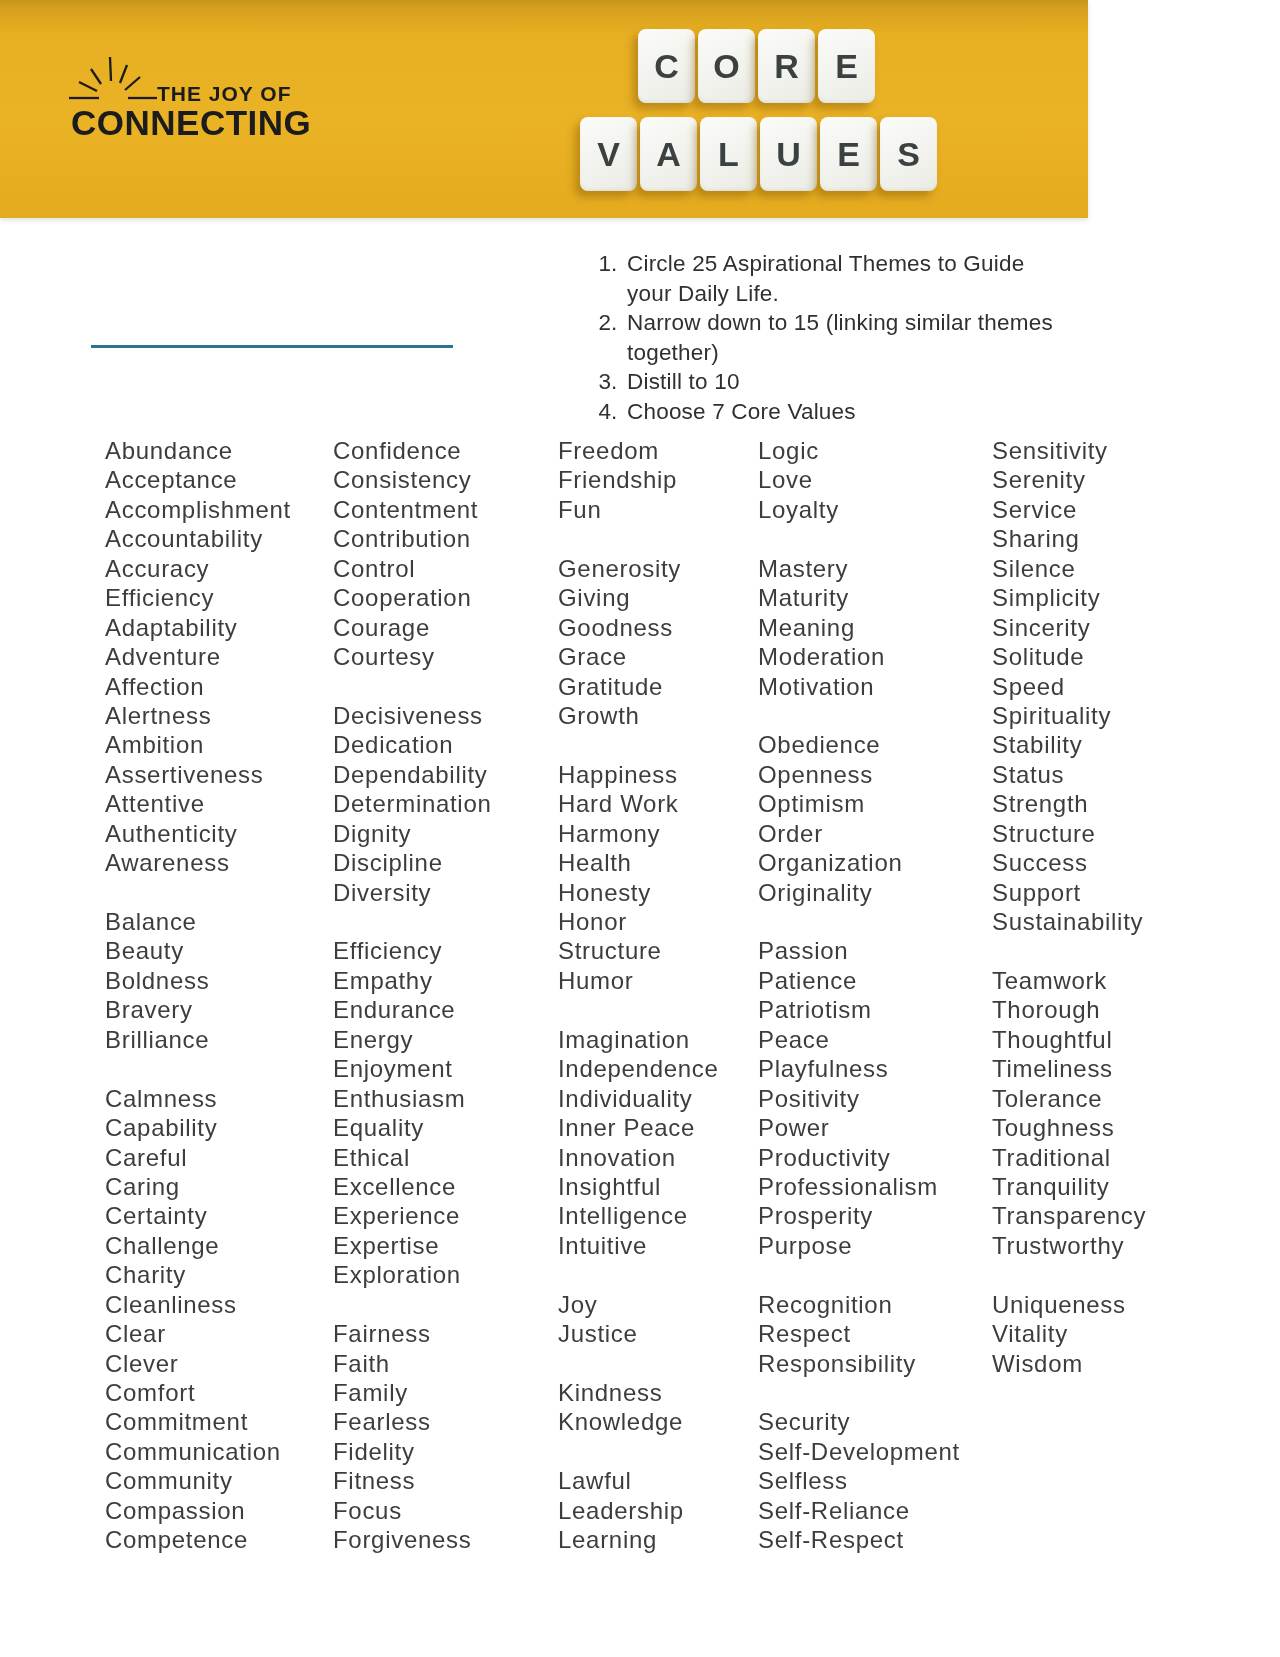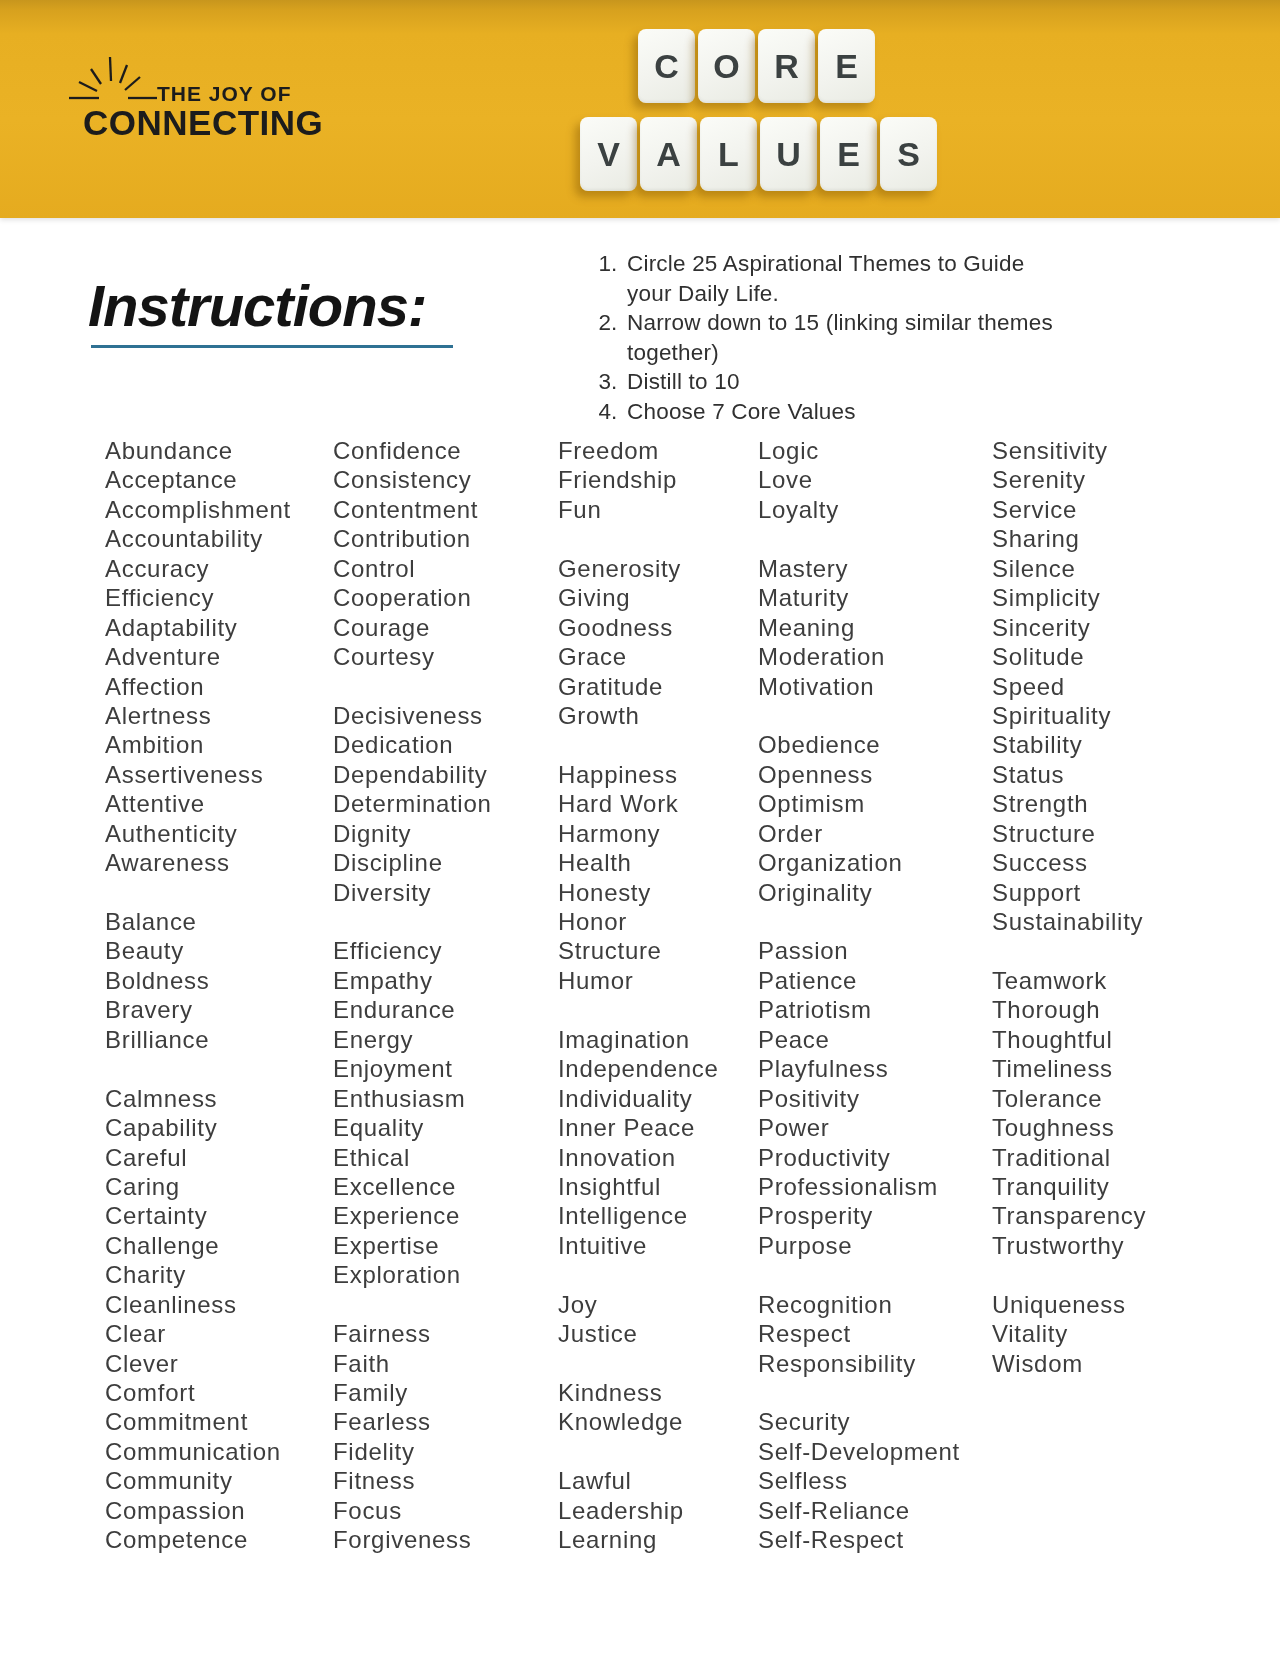--- a/index.html
+++ b/index.html
@@ -4,33 +4,33 @@
 <style>
   html,body{margin:0;padding:0;background:#ffffff;}
   .page{
     position:relative;width:1280px;height:1657px;margin:0 auto;
     background:#ffffff;overflow:hidden;
     font-family:"Liberation Sans",sans-serif;
   }
 
   
   .banner{
-    position:absolute;left:0;top:0;width:1280px;height:218px;
+    position:absolute;left:0;top:0;width:1088px;height:218px;
     background:linear-gradient(180deg,#c8961d 0px,#d7a11e 10px,#e7af22 34px,#eab225 55%,#e5ab1f 100%);
     box-shadow:0 2px 5px rgba(0,0,0,.12);
   }
 
   .logo{position:absolute;left:68px;top:44px;width:300px;height:110px;color:#1c1c1c;}
   .sunburst{position:absolute;left:0;top:0;width:95px;height:56px;}
   .logo-line1{
     position:absolute;left:89px;top:38px;
     font-size:21px;font-weight:700;letter-spacing:1px;white-space:nowrap;
   }
   .logo-line2{
-    position:absolute;left:15px;top:59px;
+    position:absolute;left:3px;top:59px;
     font-size:35px;font-weight:700;letter-spacing:.5px;white-space:nowrap;
   }
 
   .tiles{position:absolute;left:580px;top:29px;display:flex;flex-direction:column;gap:14px;}
   .tile-row{display:flex;gap:3px;}
   .tile-row.row1{margin-left:58px;}
   .tile{
     width:57px;height:74px;border-radius:8px;
     background:linear-gradient(155deg,#fbfcf8 0%,#f2f3ee 55%,#e9ebe3 100%);
     box-shadow:-5px 6px 8px rgba(125,82,0,.42), inset 0 -2px 3px rgba(0,0,0,.05);
@@ -99,21 +99,20 @@
           <div class="tile">V</div>
           <div class="tile">A</div>
           <div class="tile">L</div>
           <div class="tile">U</div>
           <div class="tile">E</div>
           <div class="tile">S</div>
         </div>
     </div>
   </header>
 
-  <h1 class="instr-title">Instructions:</h1>
   <div class="title-underline"></div>
 
   <ol class="steps">
       <li class="step">Circle 25 Aspirational Themes to Guide your Daily Life.</li>
       <li class="step">Narrow down to 15 (linking similar themes together)</li>
       <li class="step">Distill to 10</li>
       <li class="step">Choose 7 Core Values</li>
     </ol>
 
   <section class="values">

